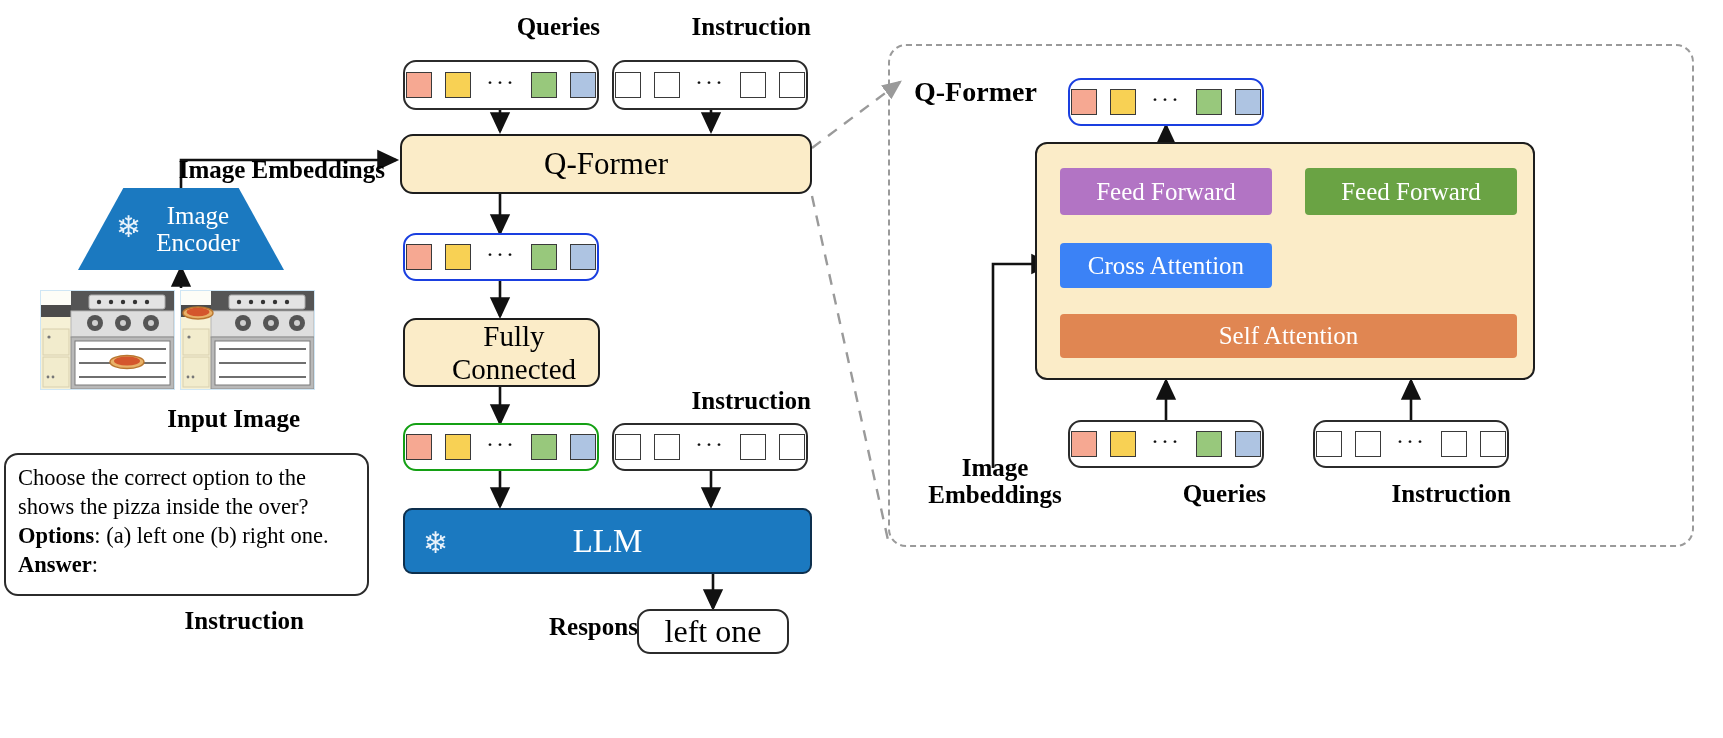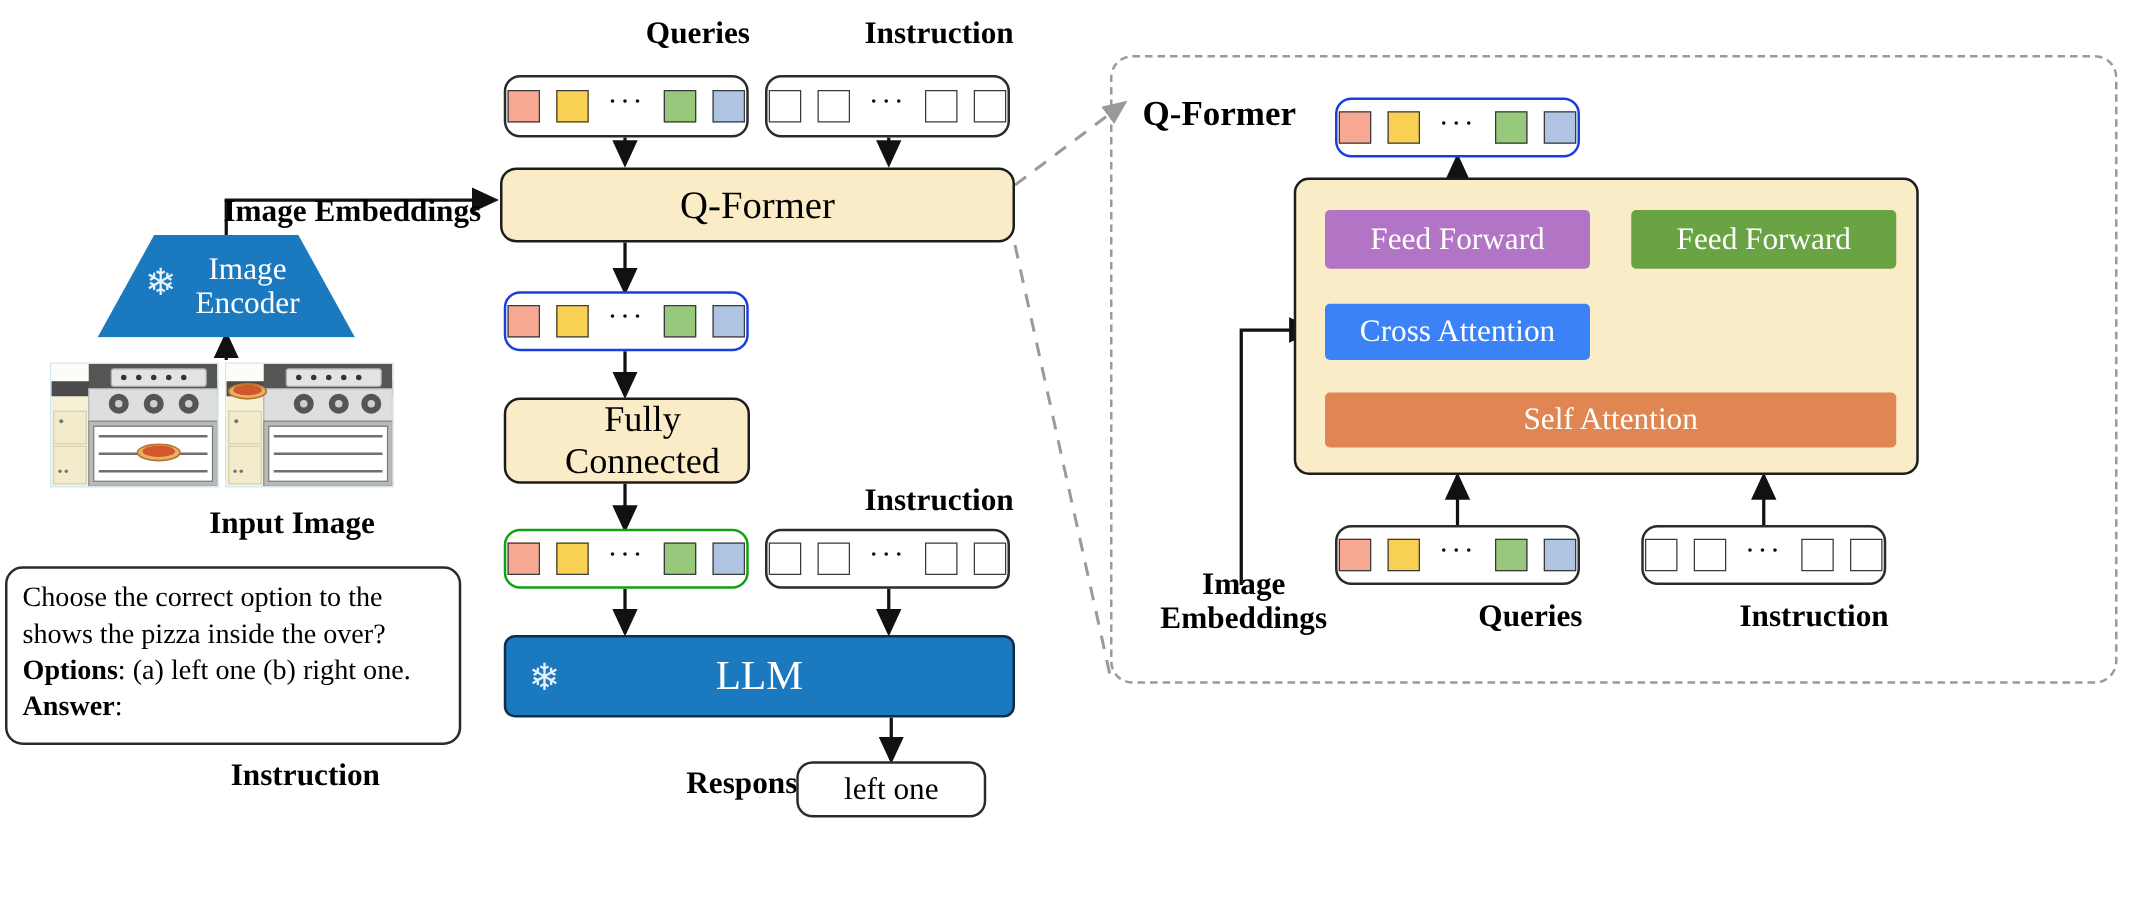--- a/index.html
+++ b/index.html
@@ -17,21 +17,21 @@
   .tok{width:26px;height:26px;border:1.6px solid #3a3a3a;box-sizing:border-box;}
   .tok.empty{background:#fff;}
   .dots{font-size:24px;letter-spacing:2px;line-height:0;padding:0 2px;color:#111;margin-top:-6px;}
 
   
   .block{box-sizing:border-box;display:flex;align-items:center;justify-content:center;
          text-align:center;}
   .qformer{background:#fbecc8;border:2.2px solid #1d1d1d;border-radius:13px;font-size:31px;}
   .fc{background:#fbecc8;border:2.2px solid #1d1d1d;border-radius:13px;font-size:29px;line-height:1.12;padding-left:25px;}
   .llm{background:#1b79c0;border:2px solid #0d2f4d;border-radius:9px;color:#fff;font-size:33px;}
-  .resp{border:2.2px solid #2b2b2b;border-radius:13px;background:#fff;font-size:25px;}
+  .resp{border:2.2px solid #2b2b2b;border-radius:13px;background:#fff;font-size:32px;}
 
   .encoder{position:absolute;}
   .encoder .trap{width:100%;height:100%;
       background:#1b79c0;
       clip-path:polygon(22% 0,78% 0,100% 100%,0% 100%);}
   .encoder .etext{position:absolute;inset:0;display:flex;align-items:center;
       justify-content:center;color:#fff;font-size:25px;line-height:1.1;text-align:center;
       padding-left:34px;box-sizing:border-box;}
 
   .snow{color:#e8f2fb;font-size:30px;line-height:1;}

